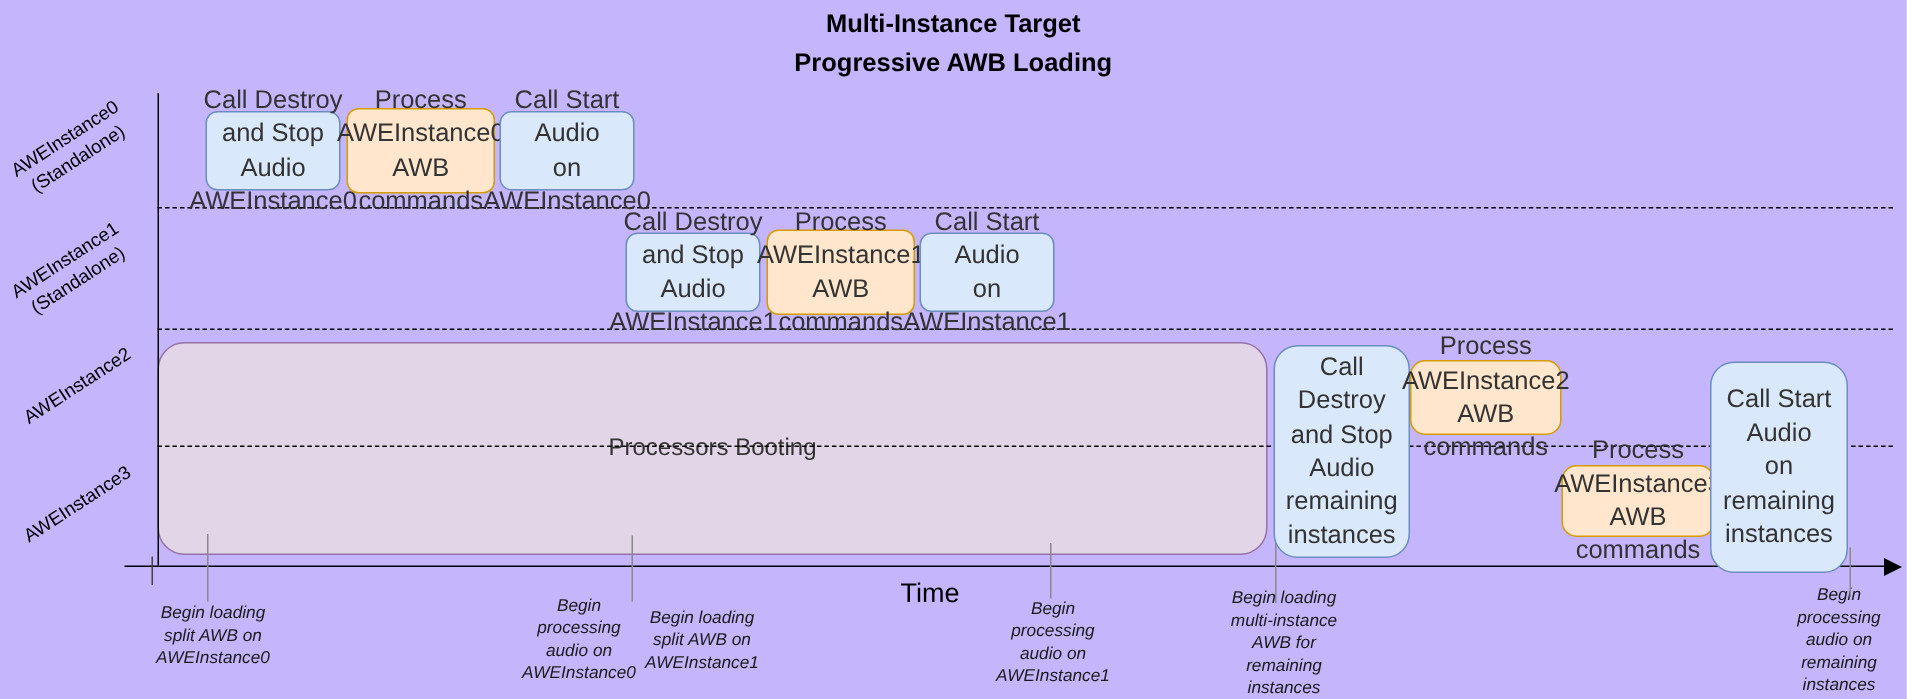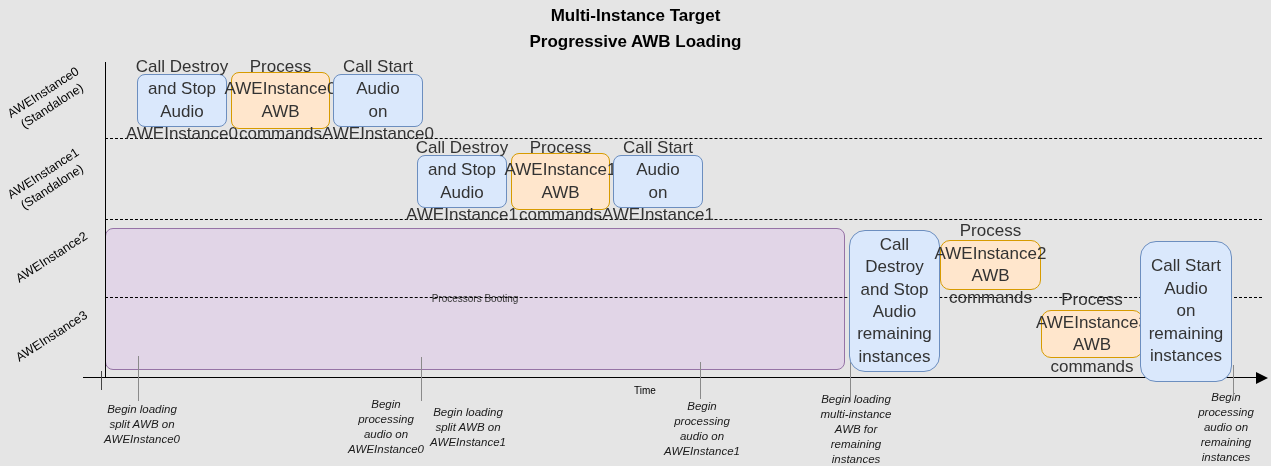--- a/index.html
+++ b/index.html
@@ -1,21 +1,21 @@
 <!DOCTYPE html>
 <html><head>
 <meta charset="utf-8">
 <style>
   * { margin: 0; padding: 0; box-sizing: border-box; }
   body { background: #ffffff; font-family: "Liberation Sans", sans-serif; }
   .canvas {
     position: relative;
     width: 1271px;
     height: 466px;
-    background: #e5e5e5;
+    background: #c4b5fd;
     overflow: hidden;
   }
   .title {
     position: absolute;
     left: 0; top: 3px; width: 1271px;
     text-align: center;
     font-size: 17px;
     font-weight: bold;
     color: #000;
     line-height: 1.55;
@@ -70,21 +70,21 @@
     text-align: center;
     font-size: 17px;
     line-height: 1.32;
     color: #333;
     white-space: pre-line;
     z-index: 3;
     padding: 2px;
   }
   .blue   { background: #dae8fc; border-color: #6c8ebf; }
   .orange { background: #ffe6cc; border-color: #d79b00; }
-  .purple { background: #e1d5e7; border-color: #9673a6; z-index: 1; border-radius: 8px; font-size: 10px; }
+  .purple { background: #e1d5e7; border-color: #9673a6; z-index: 1; border-radius: 18px; font-size: 16px; }
   .tall   { border-radius: 16px; }
   .row-label {
     position: absolute;
     text-align: center;
     font-size: 12.5px;
     color: #000;
     line-height: 1.25;
     white-space: pre-line;
     transform: rotate(-33deg);
     z-index: 1;
@@ -95,23 +95,23 @@
     text-align: center;
     font-style: italic;
     font-size: 11.5px;
     line-height: 1.3;
     color: #1a1a1a;
     white-space: pre-line;
     z-index: 1;
   }
   .time-label {
     position: absolute;
-    left: 595px; top: 385px; width: 100px;
-    text-align: center;
-    font-size: 10px;
+    left: 570px; top: 385px; width: 100px;
+    text-align: center;
+    font-size: 18px;
     color: #000;
     z-index: 1;
   }
 </style>
 </head>
 <body>
 
 <div class="canvas">
 
   <div class="title">Multi-Instance Target

